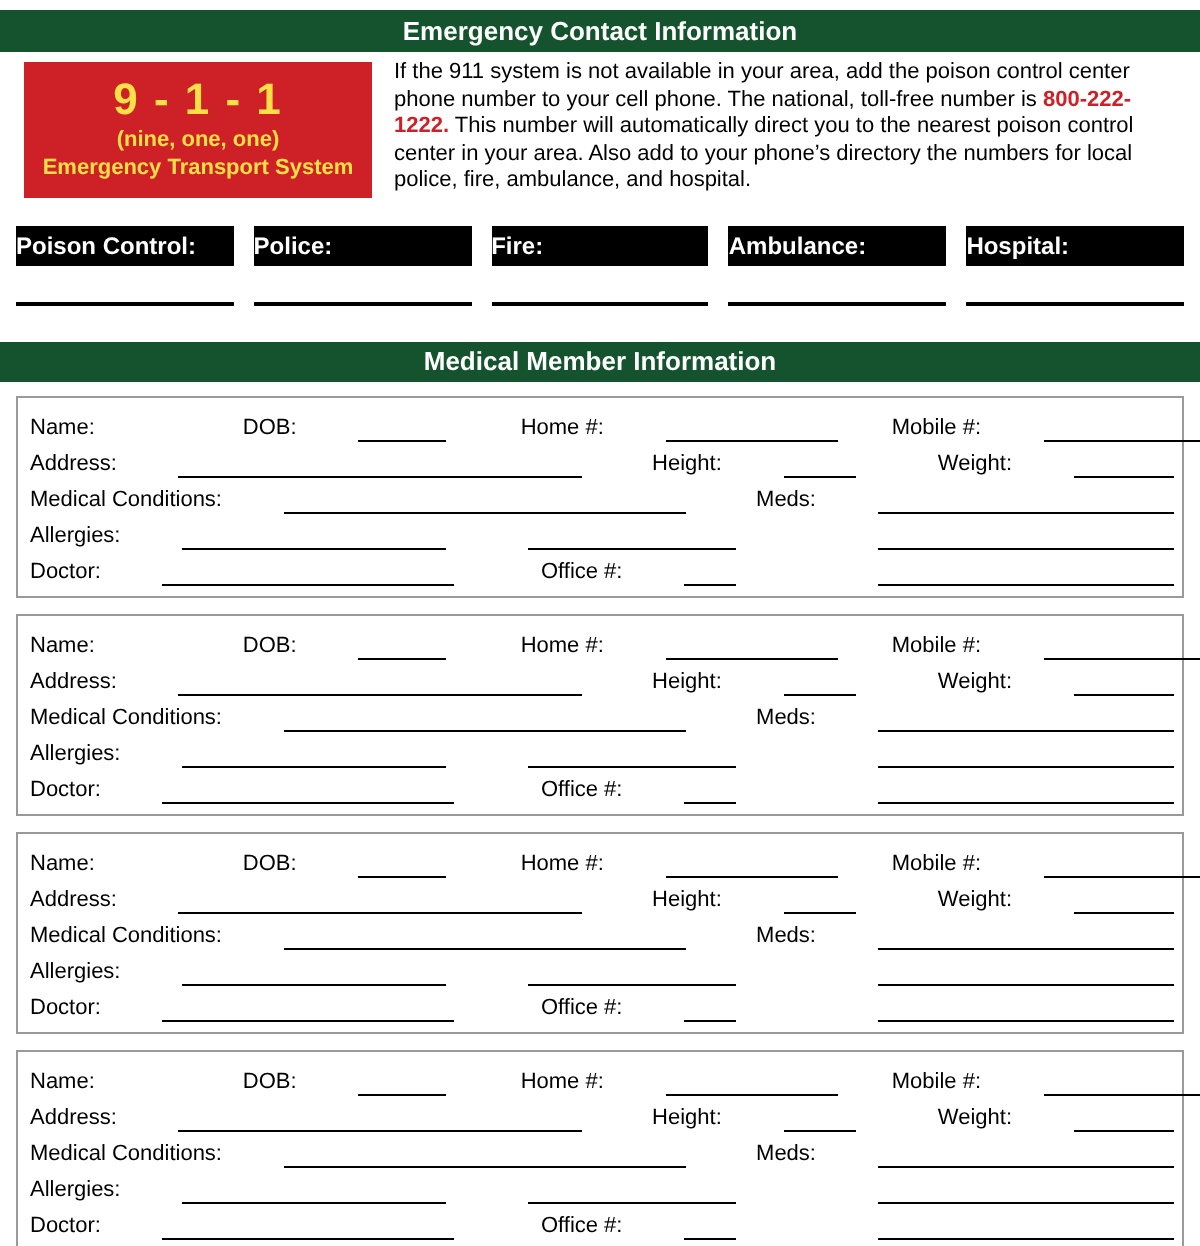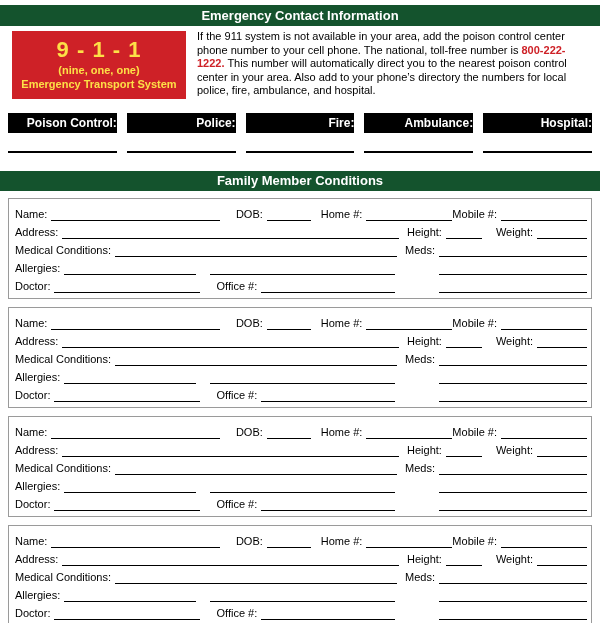--- a/index.html
+++ b/index.html
@@ -61,41 +61,42 @@
   }
   .contact-row { margin-top: 14px; }
   .cbox {
     flex: 1;
     background: #000;
     color: #fff;
     font-weight: bold;
     font-size: 12px;
     height: 20px;
     line-height: 20px;
-    text-align: right;
+    text-align: left;
   }
   .contact-lines { margin-top: 18px; }
   .cline {
     flex: 1;
     height: 2px;
     border-bottom: 2px solid #000;
   }
 
   
   .members { margin-top: 7px; }
   .mbox {
     margin: 0 8px 8px 8px;
     border: 1px solid #9a9a9a;
     padding: 4px 4px 5px 6px;
     background: #fff;
   }
   .mrow {
     display: flex;
     align-items: flex-end;
     height: 18px;
+    gap: 27px;
   }
   .mlabel {
     font-size: 11px;
     line-height: 14px;
     white-space: nowrap;
     flex: none;
   }
   .fline {
     border-bottom: 1.5px solid #000;
     height: 4px;
@@ -135,21 +136,21 @@
 </div>
 <div class="contact-lines">
   <div class="cline"></div>
   <div class="cline"></div>
   <div class="cline"></div>
   <div class="cline"></div>
   <div class="cline"></div>
 </div>
 
 <div class="bar bar-family">
-  <span>Family Member Conditions</span>
+  <span>Medical Member Information</span>
 </div>
 
 <div class="members">
   <div class="mbox">
     <div class="mrow">
       <span class="mlabel">Name:</span>
       <div class="fline flex"></div>
       <span class="mlabel ml16">DOB:</span>
       <div class="fline w44"></div>
       <span class="mlabel ml10">Home #:</span>

